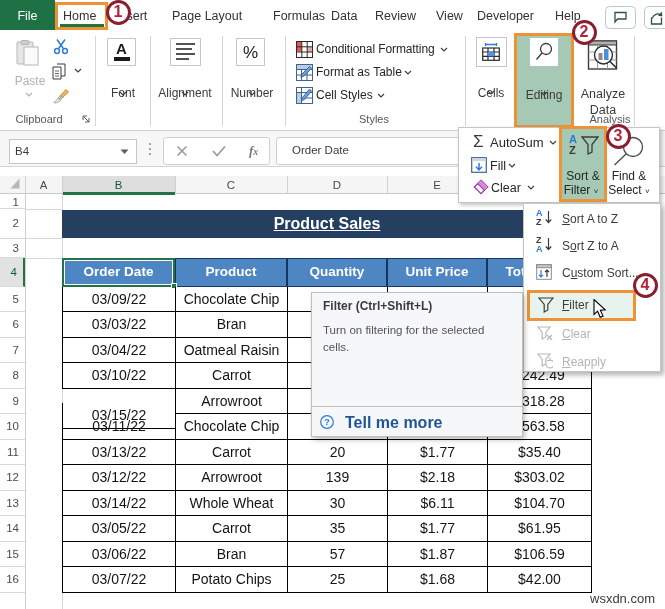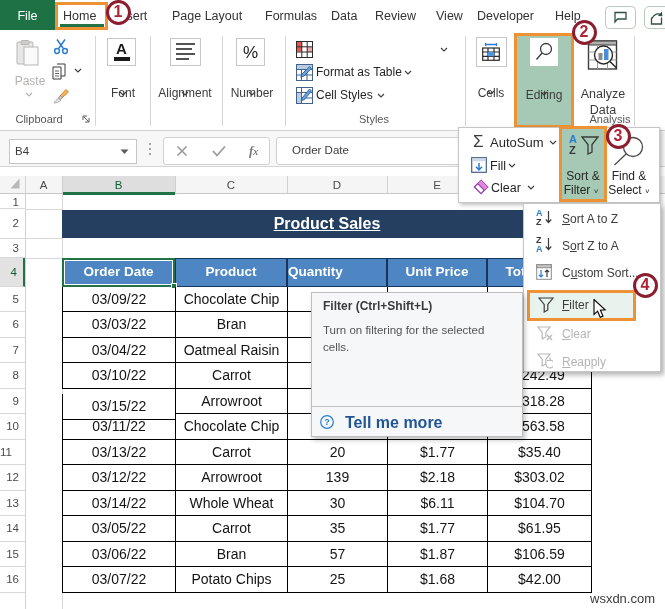--- a/index.html
+++ b/index.html
@@ -16,21 +16,21 @@
 </head>
 <body>
 <div id="stage">
 
 <div class="abs" style="left:0;top:0;width:665px;height:30px;background:#fff;"></div>
 <div class="abs" style="left:0;top:0;width:55px;height:30px;background:#1e7145;"></div>
 <div class="abs" style="left:0;top:9px;width:55px;text-align:center;font-size:12.5px;color:#fff;">File</div>
 <div class="tabtxt" style="left:63px;">Home</div>
 <div class="tabtxt" style="left:116px;">Insert</div>
 <div class="tabtxt" style="left:172px;">Page Layout</div>
-<div class="tabtxt" style="left:265px;">Formulas</div>
+<div class="tabtxt" style="left:273px;">Formulas</div>
 <div class="tabtxt" style="left:331px;">Data</div>
 <div class="tabtxt" style="left:375px;">Review</div>
 <div class="tabtxt" style="left:436px;">View</div>
 <div class="tabtxt" style="left:477px;">Developer</div>
 <div class="tabtxt" style="left:555px;">Help</div>
 
 <div class="abs" style="left:60px;top:24px;width:44px;height:3px;background:#217346;"></div>
 
 <div class="abs" style="left:55px;top:2px;width:53px;height:28px;border:3px solid #ed9336;"></div>
 
@@ -109,20 +109,21 @@
       <path d="M1 1 l3 3 3-3" stroke="#3b3b3b" fill="none" stroke-width="1.1"></path>
     </svg>
 <div class="sep" style="left:285px;top:36px;height:90px;"></div>
 
 <svg class="abs" style="left:296px;top:41px;" width="17" height="17" viewBox="0 0 17 17">
  <rect x="0.5" y="0.5" width="16" height="16" fill="#fff" stroke="#2b2b2b" stroke-width="1"></rect>
  <rect x="1" y="1" width="4.8" height="9.5" fill="#e8574f"></rect>
  <rect x="11.2" y="6" width="4.8" height="5" fill="#f0a8a4"></rect>
  <path d="M0.5 5.8 h16 M0.5 11 h16 M5.8 0.5 v16 M11.2 0.5 v16" stroke="#2b2b2b" stroke-width="1"></path>
 </svg>
+<div class="abs" style="left:316px;top:42px;font-size:12px;letter-spacing:-0.1px;color:#262626;">Conditional Formatting</div>
 <svg class="abs" style="left:440px;top:47px;" width="8" height="5" viewBox="0 0 8 5">
       <path d="M1 1 l3 3 3-3" stroke="#3b3b3b" fill="none" stroke-width="1.1"></path>
     </svg>
 <svg class="abs" style="left:296px;top:64px;" width="17" height="17" viewBox="0 0 17 17">
  <rect x="0.5" y="0.5" width="16" height="16" fill="#fff" stroke="#44608c" stroke-width="1"></rect>
  <path d="M0.5 5.5 h16 M0.5 11 h16 M5.5 0.5 v16 M11 0.5 v16" stroke="#44608c" stroke-width="1"></path>
  <rect x="1" y="1" width="15" height="4" fill="#b8cce4"></rect>
  <path d="M15.5 4.5 L8 12 l-3.2 1.2 1.2-3.2 7.5-7.5 z" fill="#6aa2d8" stroke="#2b5f9e" stroke-width="0.9"></path>
 </svg>
 <div class="abs" style="left:316px;top:65px;font-size:12px;color:#262626;">Format as Table</div>
@@ -221,41 +222,41 @@
       <div class="abs" style="left:0;top:195px;width:25px;height:14.400000000000006px;border-bottom:1px solid #d8d8d8;font-size:11.5px;color:#4b4b4b;text-align:right;padding-right:6px;line-height:14.400000000000006px;">1</div>
       <div class="abs" style="left:0;top:209.4px;width:25px;height:29.19999999999999px;border-bottom:1px solid #d8d8d8;font-size:11.5px;color:#4b4b4b;text-align:right;padding-right:6px;line-height:29.19999999999999px;">2</div>
       <div class="abs" style="left:0;top:238.6px;width:25px;height:19.400000000000006px;border-bottom:1px solid #d8d8d8;font-size:11.5px;color:#4b4b4b;text-align:right;padding-right:6px;line-height:19.400000000000006px;">3</div>
       <div class="abs" style="left:0;top:258px;width:25px;height:28.5px;background:#e2e2e2;border-right:2px solid #217346;border-bottom:1px solid #d8d8d8;font-size:11.5px;color:#135c36;text-align:right;padding-right:6px;line-height:28.5px;">4</div>
       <div class="abs" style="left:0;top:286.5px;width:25px;height:25.5px;border-bottom:1px solid #d8d8d8;font-size:11.5px;color:#4b4b4b;text-align:right;padding-right:6px;line-height:25.5px;">5</div>
       <div class="abs" style="left:0;top:312px;width:25px;height:25.5px;border-bottom:1px solid #d8d8d8;font-size:11.5px;color:#4b4b4b;text-align:right;padding-right:6px;line-height:25.5px;">6</div>
       <div class="abs" style="left:0;top:337.5px;width:25px;height:25.5px;border-bottom:1px solid #d8d8d8;font-size:11.5px;color:#4b4b4b;text-align:right;padding-right:6px;line-height:25.5px;">7</div>
       <div class="abs" style="left:0;top:363px;width:25px;height:25.5px;border-bottom:1px solid #d8d8d8;font-size:11.5px;color:#4b4b4b;text-align:right;padding-right:6px;line-height:25.5px;">8</div>
       <div class="abs" style="left:0;top:388.5px;width:25px;height:25.5px;border-bottom:1px solid #d8d8d8;font-size:11.5px;color:#4b4b4b;text-align:right;padding-right:6px;line-height:25.5px;">9</div>
       <div class="abs" style="left:0;top:414px;width:25px;height:25.5px;border-bottom:1px solid #d8d8d8;font-size:11.5px;color:#4b4b4b;text-align:right;padding-right:6px;line-height:25.5px;">10</div>
-      <div class="abs" style="left:0;top:439.5px;width:25px;height:25.5px;border-bottom:1px solid #d8d8d8;font-size:11.5px;color:#4b4b4b;padding-right:6px;line-height:25.5px;">11</div>
+      <div class="abs" style="left:0;top:439.5px;width:25px;height:25.5px;border-bottom:1px solid #d8d8d8;font-size:11.5px;color:#4b4b4b;text-align:right;padding-right:6px;line-height:25.5px;">11</div>
       <div class="abs" style="left:0;top:465px;width:25px;height:25.5px;border-bottom:1px solid #d8d8d8;font-size:11.5px;color:#4b4b4b;text-align:right;padding-right:6px;line-height:25.5px;">12</div>
       <div class="abs" style="left:0;top:490.5px;width:25px;height:25.5px;border-bottom:1px solid #d8d8d8;font-size:11.5px;color:#4b4b4b;text-align:right;padding-right:6px;line-height:25.5px;">13</div>
       <div class="abs" style="left:0;top:516px;width:25px;height:25.5px;border-bottom:1px solid #d8d8d8;font-size:11.5px;color:#4b4b4b;text-align:right;padding-right:6px;line-height:25.5px;">14</div>
       <div class="abs" style="left:0;top:541.5px;width:25px;height:25.5px;border-bottom:1px solid #d8d8d8;font-size:11.5px;color:#4b4b4b;text-align:right;padding-right:6px;line-height:25.5px;">15</div>
       <div class="abs" style="left:0;top:567px;width:25px;height:25.5px;border-bottom:1px solid #d8d8d8;font-size:11.5px;color:#4b4b4b;text-align:right;padding-right:6px;line-height:25.5px;">16</div>
     </div>
 <div class="abs" style="left:25px;top:194px;width:1px;height:415px;background:#d0d0d0;"></div>
 
 <div class="abs" style="left:25px;top:209px;width:37px;height:1px;background:#d8d8d8;"></div>
 <div class="abs" style="left:25px;top:238px;width:37px;height:1px;background:#d8d8d8;"></div>
 <div class="abs" style="left:25px;top:258px;width:37px;height:1px;background:#d8d8d8;"></div>
 <div class="abs" style="left:62px;top:194px;width:1px;height:415px;background:#d8d8d8;"></div>
 
 <div class="abs" style="left:62px;top:210px;width:530px;height:28px;background:#243f60;"></div>
 <div class="abs" style="left:62px;top:215px;width:530px;text-align:center;font-size:16px;font-weight:bold;color:#fff;"><span style="text-decoration:underline;">Product Sales</span></div>
 
 <div id="table">
       <div class="abs" style="left:62px;top:258px;width:113px;height:28.5px;background:#4e86c4;border:1px solid #16365c;line-height:26px;text-align:center;font-size:13.5px;font-weight:bold;color:#fff;">Order Date</div>
       <div class="abs" style="left:175px;top:258px;width:112px;height:28.5px;background:#4e86c4;border:1px solid #16365c;line-height:26px;text-align:center;font-size:13.5px;font-weight:bold;color:#fff;">Product</div>
-      <div class="abs" style="left:287px;top:258px;width:100px;height:28.5px;background:#4e86c4;border:1px solid #16365c;line-height:26px;font-size:13.5px;font-weight:bold;color:#fff;">Quantity</div>
+      <div class="abs" style="left:287px;top:258px;width:100px;height:28.5px;background:#4e86c4;border:1px solid #16365c;line-height:26px;text-align:center;font-size:13.5px;font-weight:bold;color:#fff;">Quantity</div>
       <div class="abs" style="left:387px;top:258px;width:100px;height:28.5px;background:#4e86c4;border:1px solid #16365c;line-height:26px;text-align:center;font-size:13.5px;font-weight:bold;color:#fff;">Unit Price</div>
       <div class="abs" style="left:487px;top:258px;width:105px;height:28.5px;background:#4e86c4;border:1px solid #16365c;line-height:26px;text-align:center;font-size:13.5px;font-weight:bold;color:#fff;">Total Price</div>
       <div class="abs" style="left:62px;top:258px;width:113px;height:28.5px;border:2px solid #217346;"></div>
       <div class="abs" style="left:64px;top:260px;width:109px;height:24.5px;border:1px solid #fff;"></div>
       <div class="abs" style="left:171px;top:283px;width:6px;height:6px;background:#217346;border:1px solid #fff;"></div>
       <div class="cellrow" style="left:62px;top:286.5px;width:113px;height:25.5px;border-left:1px solid #000;border-bottom:1px solid #000;">03/09/22</div>
       <div class="cellrow" style="left:175px;top:286.5px;width:112px;height:25.5px;border-left:1px solid #000;border-bottom:1px solid #000;">Chocolate Chip</div>
       <div class="cellrow" style="left:287px;top:286.5px;width:100px;height:25.5px;border-left:1px solid #000;border-bottom:1px solid #000;">45</div>
       <div class="cellrow" style="left:387px;top:286.5px;width:100px;height:25.5px;border-left:1px solid #000;border-bottom:1px solid #000;">$2.21</div>
       <div class="cellrow" style="left:487px;top:286.5px;width:105px;height:25.5px;border-left:1px solid #000;border-bottom:1px solid #000;border-right:1px solid #000;">$99.45</div>
@@ -267,21 +268,21 @@
       <div class="cellrow" style="left:62px;top:337.5px;width:113px;height:25.5px;border-left:1px solid #000;border-bottom:1px solid #000;">03/04/22</div>
       <div class="cellrow" style="left:175px;top:337.5px;width:112px;height:25.5px;border-left:1px solid #000;border-bottom:1px solid #000;">Oatmeal Raisin</div>
       <div class="cellrow" style="left:287px;top:337.5px;width:100px;height:25.5px;border-left:1px solid #000;border-bottom:1px solid #000;">124</div>
       <div class="cellrow" style="left:387px;top:337.5px;width:100px;height:25.5px;border-left:1px solid #000;border-bottom:1px solid #000;">$1.77</div>
       <div class="cellrow" style="left:487px;top:337.5px;width:105px;height:25.5px;border-left:1px solid #000;border-bottom:1px solid #000;border-right:1px solid #000;">$219.48</div>
       <div class="cellrow" style="left:62px;top:363px;width:113px;height:25.5px;border-left:1px solid #000;border-bottom:1px solid #000;">03/10/22</div>
       <div class="cellrow" style="left:175px;top:363px;width:112px;height:25.5px;border-left:1px solid #000;border-bottom:1px solid #000;">Carrot</div>
       <div class="cellrow" style="left:287px;top:363px;width:100px;height:25.5px;border-left:1px solid #000;border-bottom:1px solid #000;">137</div>
       <div class="cellrow" style="left:387px;top:363px;width:100px;height:25.5px;border-left:1px solid #000;border-bottom:1px solid #000;">$1.77</div>
       <div class="cellrow" style="left:487px;top:363px;width:105px;height:25.5px;border-left:1px solid #000;border-bottom:1px solid #000;border-right:1px solid #000;">$242.49</div>
-      <div class="cellrow" style="left:62px;top:394px;width:113px;height:25.5px;border-left:1px solid #000;border-bottom:1px solid #000;">03/15/22</div>
+      <div class="cellrow" style="left:62px;top:403px;width:113px;height:25.5px;border-left:1px solid #000;border-bottom:1px solid #000;">03/15/22</div>
       <div class="cellrow" style="left:175px;top:388.5px;width:112px;height:25.5px;border-left:1px solid #000;border-bottom:1px solid #000;">Arrowroot</div>
       <div class="cellrow" style="left:287px;top:388.5px;width:100px;height:25.5px;border-left:1px solid #000;border-bottom:1px solid #000;">146</div>
       <div class="cellrow" style="left:387px;top:388.5px;width:100px;height:25.5px;border-left:1px solid #000;border-bottom:1px solid #000;">$2.18</div>
       <div class="cellrow" style="left:487px;top:388.5px;width:105px;height:25.5px;border-left:1px solid #000;border-bottom:1px solid #000;border-right:1px solid #000;">$318.28</div>
       <div class="cellrow" style="left:62px;top:414px;width:113px;height:25.5px;border-left:1px solid #000;border-bottom:1px solid #000;">03/11/22</div>
       <div class="cellrow" style="left:175px;top:414px;width:112px;height:25.5px;border-left:1px solid #000;border-bottom:1px solid #000;">Chocolate Chip</div>
       <div class="cellrow" style="left:287px;top:414px;width:100px;height:25.5px;border-left:1px solid #000;border-bottom:1px solid #000;">255</div>
       <div class="cellrow" style="left:387px;top:414px;width:100px;height:25.5px;border-left:1px solid #000;border-bottom:1px solid #000;">$2.21</div>
       <div class="cellrow" style="left:487px;top:414px;width:105px;height:25.5px;border-left:1px solid #000;border-bottom:1px solid #000;border-right:1px solid #000;">$563.58</div>
       <div class="cellrow" style="left:62px;top:439.5px;width:113px;height:25.5px;border-left:1px solid #000;border-bottom:1px solid #000;">03/13/22</div>

